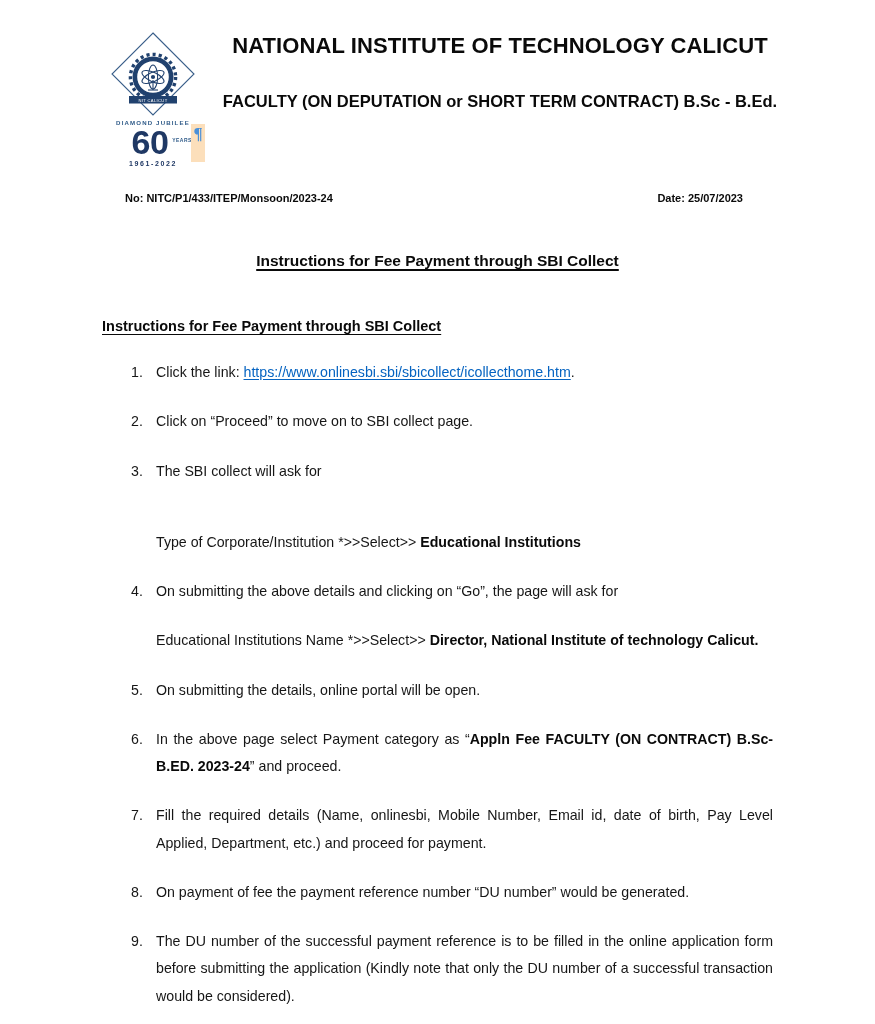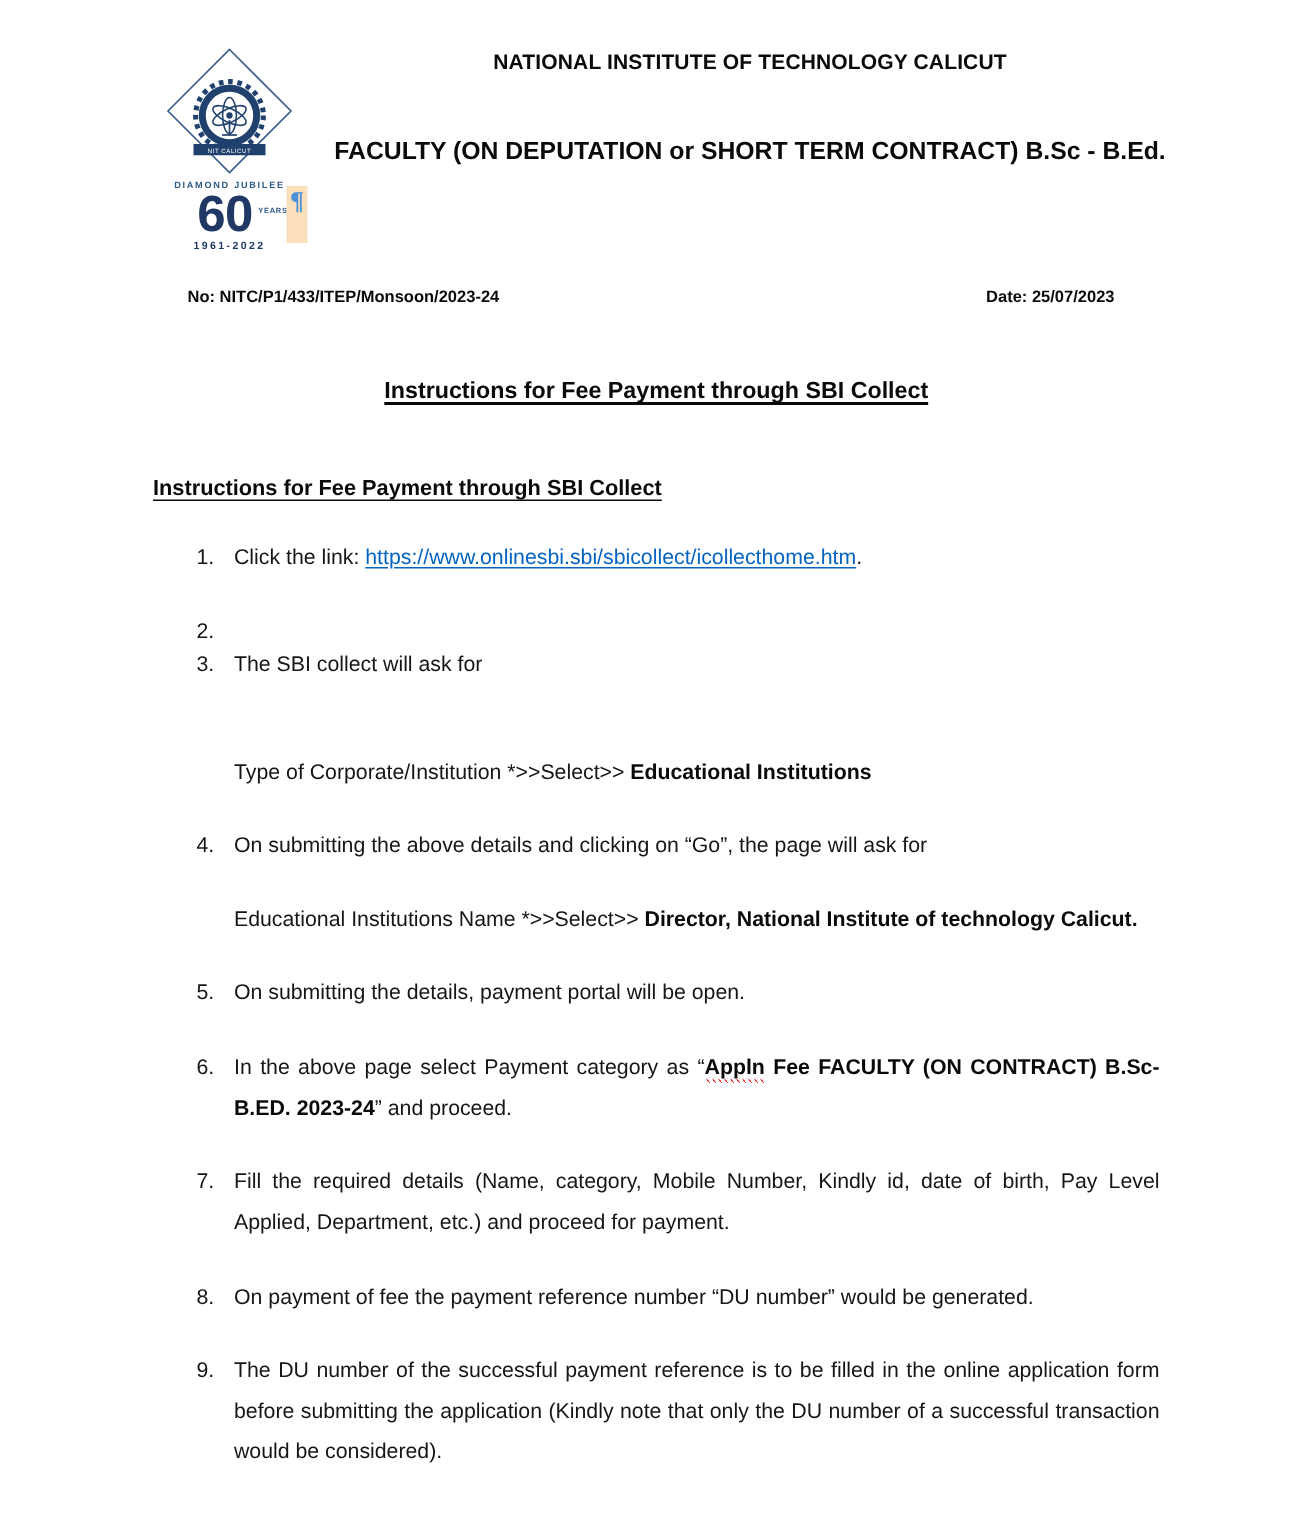--- a/index.html
+++ b/index.html
@@ -56,21 +56,21 @@
     font-weight: 700;
     padding-top: 1px;
   }
 
   .org-title {
     position: absolute;
     left: 190px;
     top: 33px;
     width: 620px;
     text-align: center;
-    font-size: 14px;
+    font-size: 22px;
     font-weight: 700;
     letter-spacing: 0.1px;
     color: #0a0a0a;
   }
   .org-address {
     position: absolute;
     left: 190px;
     top: 58px;
     width: 620px;
     text-align: center;
@@ -273,20 +273,21 @@
 
       <li>
         <span class="num">1.</span>
         <span class="step-text nojustify"><span>Click the link: </span><a class="doclink" href="#">https://www.onlinesbi.sbi/sbicollect/icollecthome.htm</a><span>.</span></span>
       </li>
 
       <div class="gap-sm"></div>
 
       <li>
         <span class="num">2.</span>
+        <span class="step-text nojustify">Click on “Proceed” to move on to SBI collect page.</span>
       </li>
 
       <div class="gap-sm"></div>
 
       <li>
         <span class="num">3.</span>
         <span class="step-text nojustify">The SBI collect will ask for</span>
         <div class="gap-sm"></div>
         <div class="gap-sm"></div>
         <span class="sub-line nojustify"><span>Type of Corporate/Institution *&gt;&gt;Select&gt;&gt; </span><b>Educational Institutions</b></span>
@@ -298,35 +299,35 @@
         <span class="num">4.</span>
         <span class="step-text nojustify">On submitting the above details and clicking on “Go”, the page will ask for</span>
         <div class="gap-sm"></div>
         <span class="sub-line"><span>Educational Institutions Name *&gt;&gt;Select&gt;&gt; </span><b>Director, National Institute of technology Calicut.</b></span>
       </li>
 
       <div class="gap-sm"></div>
 
       <li>
         <span class="num">5.</span>
-        <span class="step-text nojustify">On submitting the details, payment portal will be open.</span>
+        <span class="step-text nojustify">On submitting the details, online portal will be open.</span>
       </li>
 
       <div class="gap-sm"></div>
 
       <li>
         <span class="num">6.</span>
         <span class="step-text"><span>In the above page select Payment category as “</span><span class="spellerr">Appln</span><b> Fee FACULTY (ON CONTRACT) B.Sc-B.ED. 2023-24</b><span>” and proceed.</span></span>
       </li>
 
       <div class="gap-sm"></div>
 
       <li>
         <span class="num">7.</span>
-        <span class="step-text">Fill the required details (Name, category, Mobile Number, Kindly id, date of birth, Pay Level Applied, Department, etc.) and proceed for payment.</span>
+        <span class="step-text">Fill the required details (Name, onlinesbi, Mobile Number, Email id, date of birth, Pay Level Applied, Department, etc.) and proceed for payment.</span>
       </li>
 
       <div class="gap-sm"></div>
 
       <li>
         <span class="num">8.</span>
         <span class="step-text nojustify">On payment of fee the payment reference number “DU number” would be generated.</span>
       </li>
 
       <div class="gap-sm"></div>

